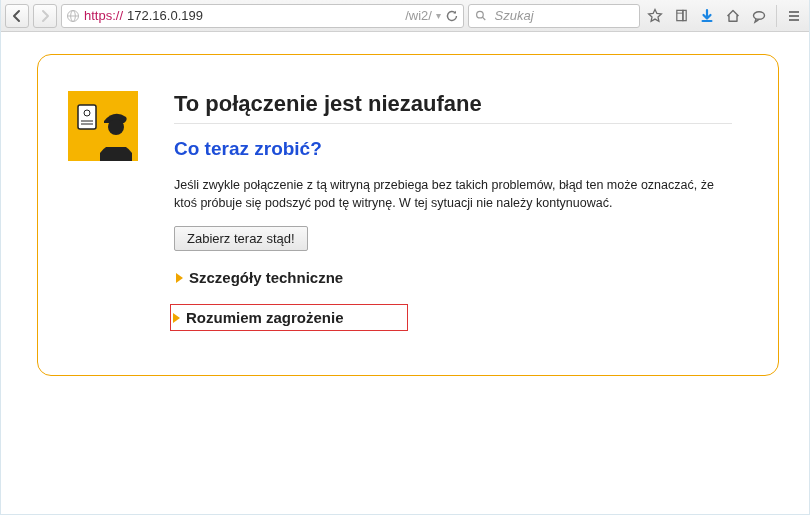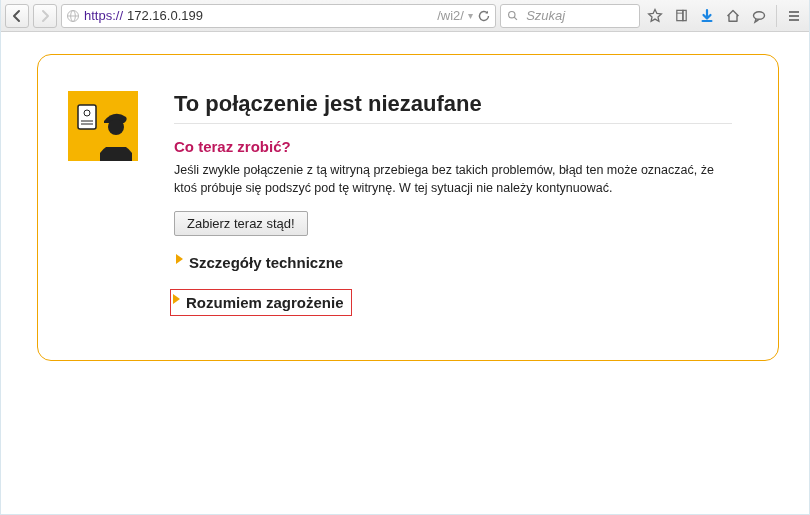--- a/index.html
+++ b/index.html
@@ -39,27 +39,27 @@
     align-items:center;
     height:24px;
     border:1px solid #c5c5c5;
     border-radius:3px;
     background:#fff;
     padding:0 4px;
     font-size:13px;
     color:#888;
     gap:4px;
   }
-  .urlbar .proto { color:#4c1d95; }
+  .urlbar .proto { color:#be185d; }
   .urlbar .host { color:#333; }
   .urlbar .path { color:#999; flex:1;text-align:right; }
   .urlbar .reload { color:#888; }
   .urlbar svg { display:block; }
   .searchbar {
-    width: 140px;
+    width: 172px;
     display:flex;
     align-items:center;
     height:24px;
     border:1px solid #c5c5c5;
     border-radius:3px;
     background:#fff;
     padding:0 6px;
     gap:6px;
     color:#888;
     font-size:13px;
@@ -109,55 +109,55 @@
     padding-bottom:6px;
   }
   .para {
     font-size:12.5px;
     line-height:1.45;
     color:#222;
     margin: 6px 0 10px 0;
   }
   .para b { font-weight:700; }
   h2.sub {
-    font-size:15px;
+    font-size:19px;
     font-weight:700;
-    margin: 14px 0 6px 0;
-    color:#be185d;
+    margin: 14px 0 16px 0;
+    color:#1d4ed8;
   }
   .btn {
     display:inline-block;
     border:1px solid #a8a8a8;
     background:linear-gradient(#f8f8f8,#e7e7e7);
     padding: 4px 12px;
     font-size:13px;
     border-radius:2px;
     color:#222;
     margin-top:4px;
   }
   .exp-row {
     display:flex;
-    align-items:flex-start;
+    align-items:center;
     gap:6px;
     font-size:15px;
     font-weight:700;
     color:#222;
     margin-top:14px;
     padding: 4px 6px 4px 2px;
   }
   .exp-row .tri {
     width:0;height:0;
     border-top:5px solid transparent;
     border-bottom:5px solid transparent;
     border-left:7px solid #f0a500;
   }
   .exp-row.highlight {
     border:1px solid #d33;
     margin-left:-4px;
-    width:182px;
+    width:238px;
   }
 </style>
 </head>
 <body>
 
 <div class="toolbar">
   <div class="nav-btn">
     <svg width="14" height="14" viewBox="0 0 14 14">
         <path d="M9 2 L4 7 L9 12" stroke="#555" stroke-width="2" fill="none" stroke-linecap="round" stroke-linejoin="round"></path>
       </svg>

